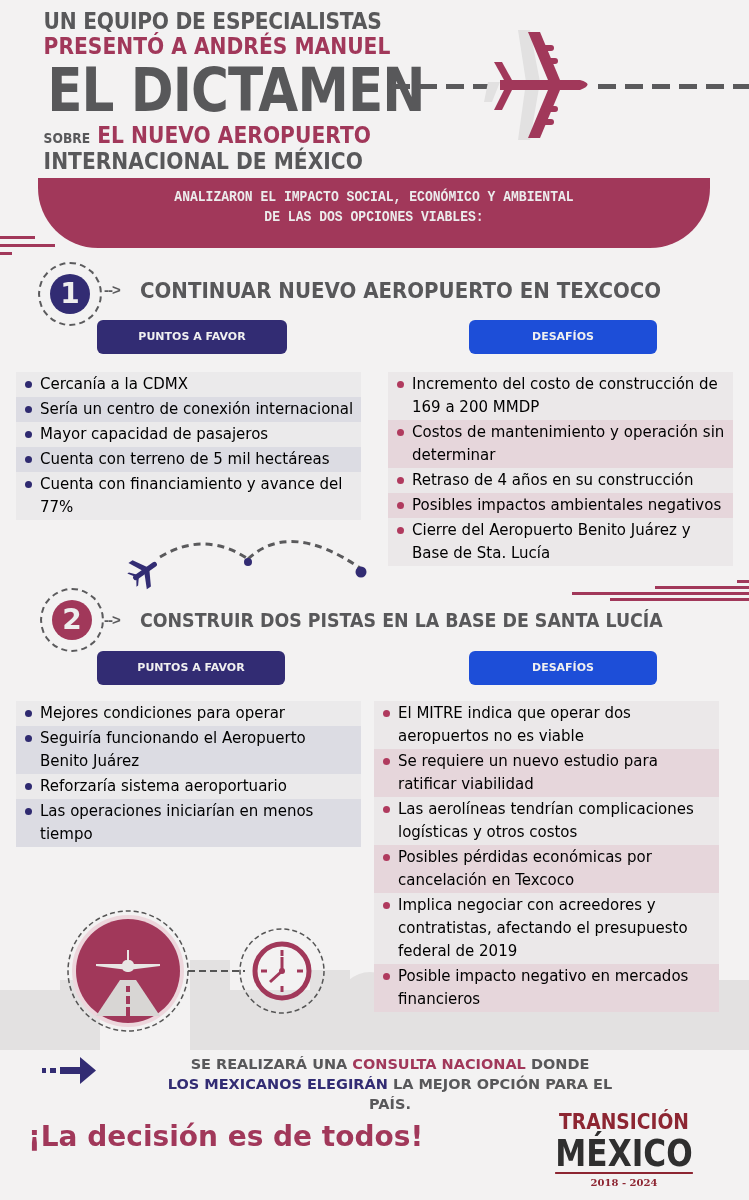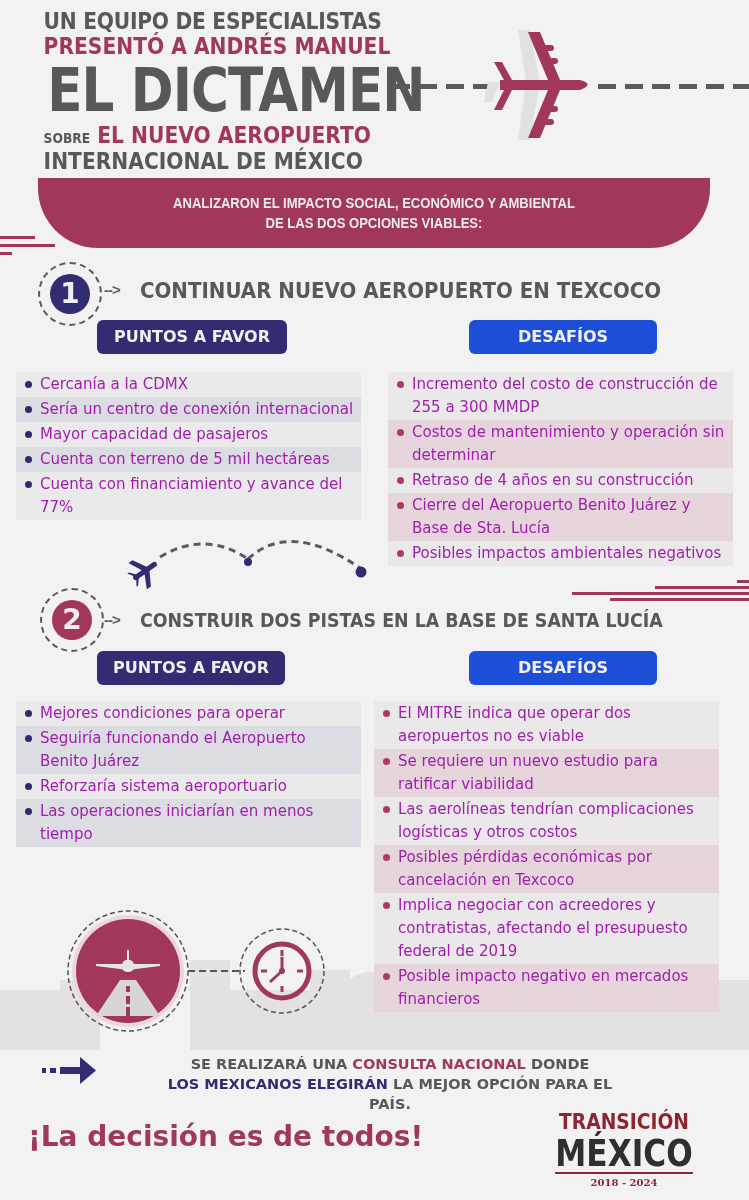--- a/index.html
+++ b/index.html
@@ -21,44 +21,44 @@
   .hdr .l4 .sobre { color: #58585a; font-size: 14px; }
   .hdr .l5 { font-size: 23px; color: #58585a; margin-top: 3px; font-family: "DejaVu Sans", sans-serif; font-weight: bold; transform: scaleX(0.88); white-space: nowrap;}
 
   .dash-line { height: 5px; background: repeating-linear-gradient(90deg, #5a5a5c 0 18px, transparent 18px 27px); }
 
   
   .banner {
     left: 38px; top: 178px; width: 672px; height: 70px;
     background: #a1385a; border-radius: 0 0 60px 60px;
     color: #ececec; text-align: center; font-weight: bold;
-    font-size: 14.5px; line-height: 20px; padding-top: 15px;
-    font-family: Liberation Sans, sans-serif;
+    font-size: 14.5px; line-height: 20px; padding-top: 9px;
+    font-family: Liberation Mono, monospace;
   }
   .banner span { display:block; transform: scaleX(0.9); }
 
   .deco-lines div { position: absolute; height: 3px; background: #a1385a; }
 
   
   .num-wrap { width: 64px; height: 64px; border: 2px dashed #5a5a5c; border-radius: 50%; }
   .num { position: absolute; left: 10px; top: 10px; width: 40px; height: 40px; border-radius: 50%;
          color: #eee; font-weight: bold; font-size: 28px; text-align: center; line-height: 40px;
          font-family: "DejaVu Sans", sans-serif; }
   .arrow-small { font-size: 15px; color: #5a5a5c; font-weight: bold; letter-spacing: -1px; }
   .sec-title { font-family: "DejaVu Sans", sans-serif; font-weight: bold; color: #58585a;
                font-size: 22px; white-space: nowrap; transform-origin: left center; }
 
   
   .pill { height: 34px; border-radius: 6px; color: #f0f0f0; font-weight: bold;
-          font-family: "DejaVu Sans", sans-serif; font-size: 16px; text-align: center; line-height: 34px; }
+          font-family: "DejaVu Sans", sans-serif; font-size: 11px; text-align: center; line-height: 34px; }
   .pill.blue { background: #322c73; }
   .pill.red { background: #1d4ed8; }
 
   
-  .list { font-family: "DejaVu Sans", sans-serif; font-size: 15px; color: #a21caf; }
+  .list { font-family: "DejaVu Sans", sans-serif; font-size: 15px; color: #000000; }
   .list .item { position: relative; padding: 1px 6px 1px 24px; line-height: 23px; }
   .list .item::before { content: ""; position: absolute; left: 9px; top: 9px; width: 7px; height: 7px; border-radius: 50%; }
   .list.blue .item::before { background: #2f2a70; }
   .list.red .item::before { background: #b03a5e; }
   .list.blue .item:nth-child(odd) { background: #ebeaeb; }
   .list.blue .item:nth-child(even) { background: #dcdce3; }
   .list.red .item:nth-child(odd) { background: #ebe8e9; }
   .list.red .item:nth-child(even) { background: #e6d6db; }
 
   
@@ -129,25 +129,25 @@
 
 <div class="abs list blue" style="left:16px; top:372px; width:345px;">
   <div class="item">Cercanía a la CDMX</div>
   <div class="item">Sería un centro de conexión internacional</div>
   <div class="item">Mayor capacidad de pasajeros</div>
   <div class="item">Cuenta con terreno de 5 mil hectáreas</div>
   <div class="item">Cuenta con financiamiento y avance del 77%</div>
 </div>
 
 <div class="abs list red" style="left:388px; top:372px; width:345px;">
-  <div class="item">Incremento del costo de construcción de 255 a 300 MMDP</div>
+  <div class="item">Incremento del costo de construcción de 169 a 200 MMDP</div>
   <div class="item">Costos de mantenimiento y operación sin determinar</div>
   <div class="item">Retraso de 4 años en su construcción</div>
+  <div class="item">Posibles impactos ambientales negativos</div>
   <div class="item">Cierre del Aeropuerto Benito Juárez y Base de Sta. Lucía</div>
-  <div class="item">Posibles impactos ambientales negativos</div>
 </div>
 
 <svg class="abs" style="left:120px; top:535px;" width="260" height="60" viewBox="0 0 260 60">
   <path d="M40,22 Q85,-5 128,24" stroke="#5a5a5c" stroke-width="3" fill="none" stroke-dasharray="7,5"></path>
   <path d="M128,24 Q170,-15 240,33" stroke="#5a5a5c" stroke-width="3" fill="none" stroke-dasharray="7,5"></path>
   <circle cx="128" cy="27" r="4" fill="#322c73"></circle>
   <circle cx="241" cy="37" r="5.5" fill="#322c73"></circle>
   <g transform="translate(25,36) rotate(-35)" fill="#322c73">
     <rect x="-14" y="-2.5" width="28" height="5" rx="2.5"></rect>
     <polygon points="-2,-2 4,-2 -4,-16 -9,-16"></polygon>

